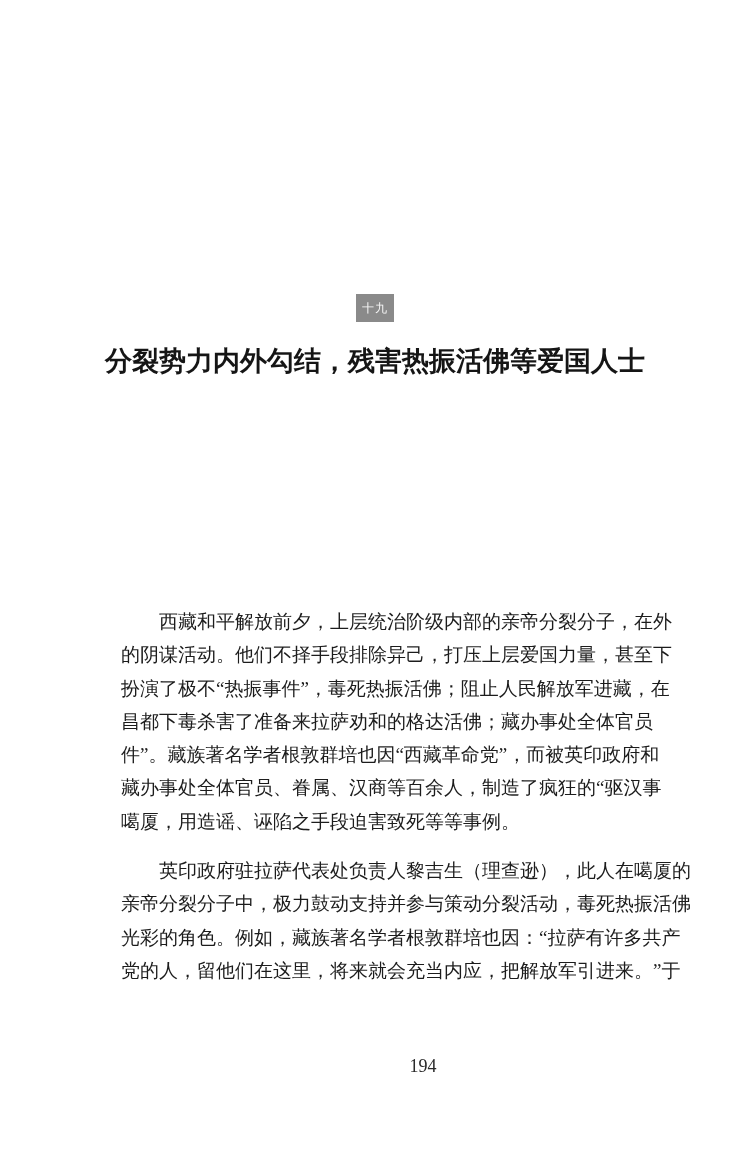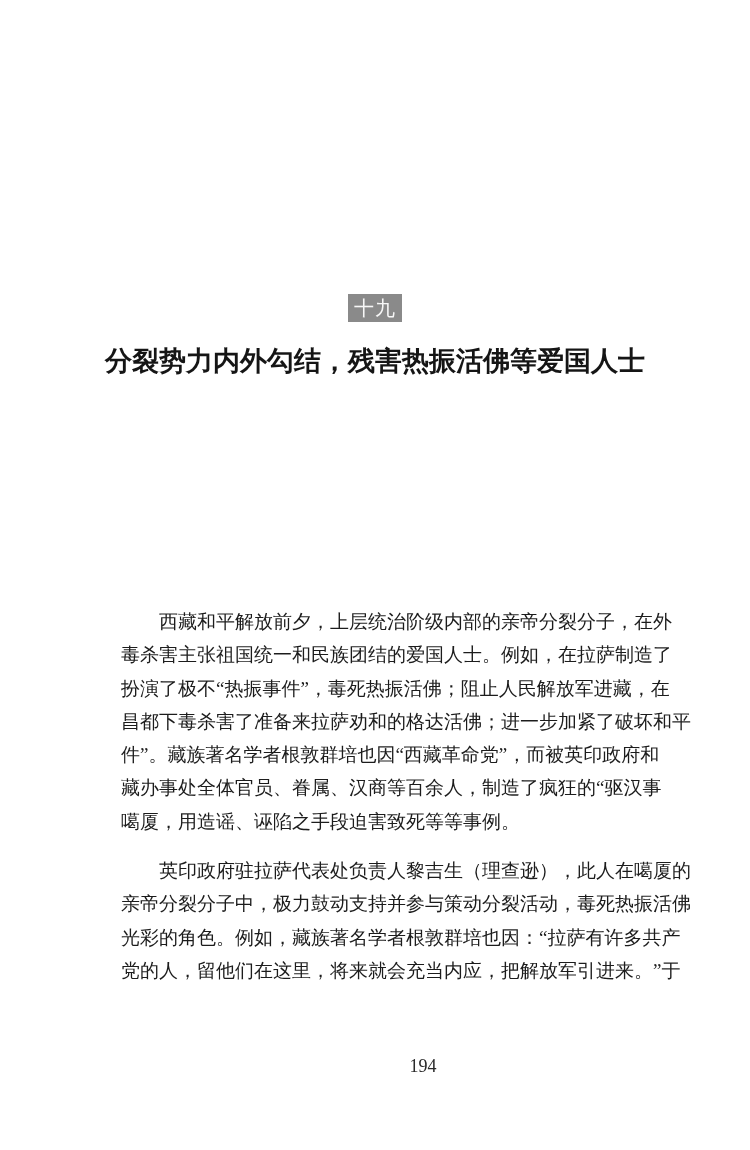--- a/index.html
+++ b/index.html
@@ -16,21 +16,21 @@
     color: #1c1c1c;
     overflow: hidden;
   }
   .chapter-badge {
     position: absolute;
     top: 294px;
     left: 50%;
     transform: translateX(-50%);
     background: #8a8a8a;
     color: #f7f7f7;
-    font-size: 20px;
+    font-size: 12px;
     line-height: 20px;
     padding: 4px 6px;
     letter-spacing: 1px;
     white-space: nowrap;
   }
   .chapter-title {
     position: absolute;
     top: 342px;
     left: 0;
     width: 750px;
@@ -81,23 +81,23 @@
 <div class="page">
 
   <div class="chapter-badge">十九</div>
 
   <h1 class="chapter-title">分裂势力内外勾结，残害热振活佛等爱国人士</h1>
 
   <div class="body-text">
 
     <div class="para">
       <div class="line indent">西藏和平解放前夕，上层统治阶级内部的亲帝分裂分子，在外</div>
-      <div class="line">毒杀害主张祖国统一和民族团结的爱国人士。例如，在拉萨制造了</div>
+      <div class="line">的阴谋活动。他们不择手段排除异己，打压上层爱国力量，甚至下</div>
       <div class="line">扮演了极不“热振事件”，毒死热振活佛；阻止人民解放军进藏，在</div>
-      <div class="line">昌都下毒杀害了准备来拉萨劝和的格达活佛；进一步加紧了破坏和平</div>
+      <div class="line">昌都下毒杀害了准备来拉萨劝和的格达活佛；藏办事处全体官员</div>
       <div class="line">件”。藏族著名学者根敦群培也因“西藏革命党”，而被英印政府和</div>
       <div class="line">藏办事处全体官员、眷属、汉商等百余人，制造了疯狂的“驱汉事</div>
       <div class="line para-end">噶厦，用造谣、诬陷之手段迫害致死等等事例。</div>
     </div>
 
     <div class="para">
       <div class="line indent">英印政府驻拉萨代表处负责人黎吉生（理查逊），此人在噶厦的</div>
       <div class="line">亲帝分裂分子中，极力鼓动支持并参与策动分裂活动，毒死热振活佛</div>
       <div class="line">光彩的角色。例如，藏族著名学者根敦群培也因：“拉萨有许多共产</div>
       <div class="line">党的人，留他们在这里，将来就会充当内应，把解放军引进来。”于</div>

